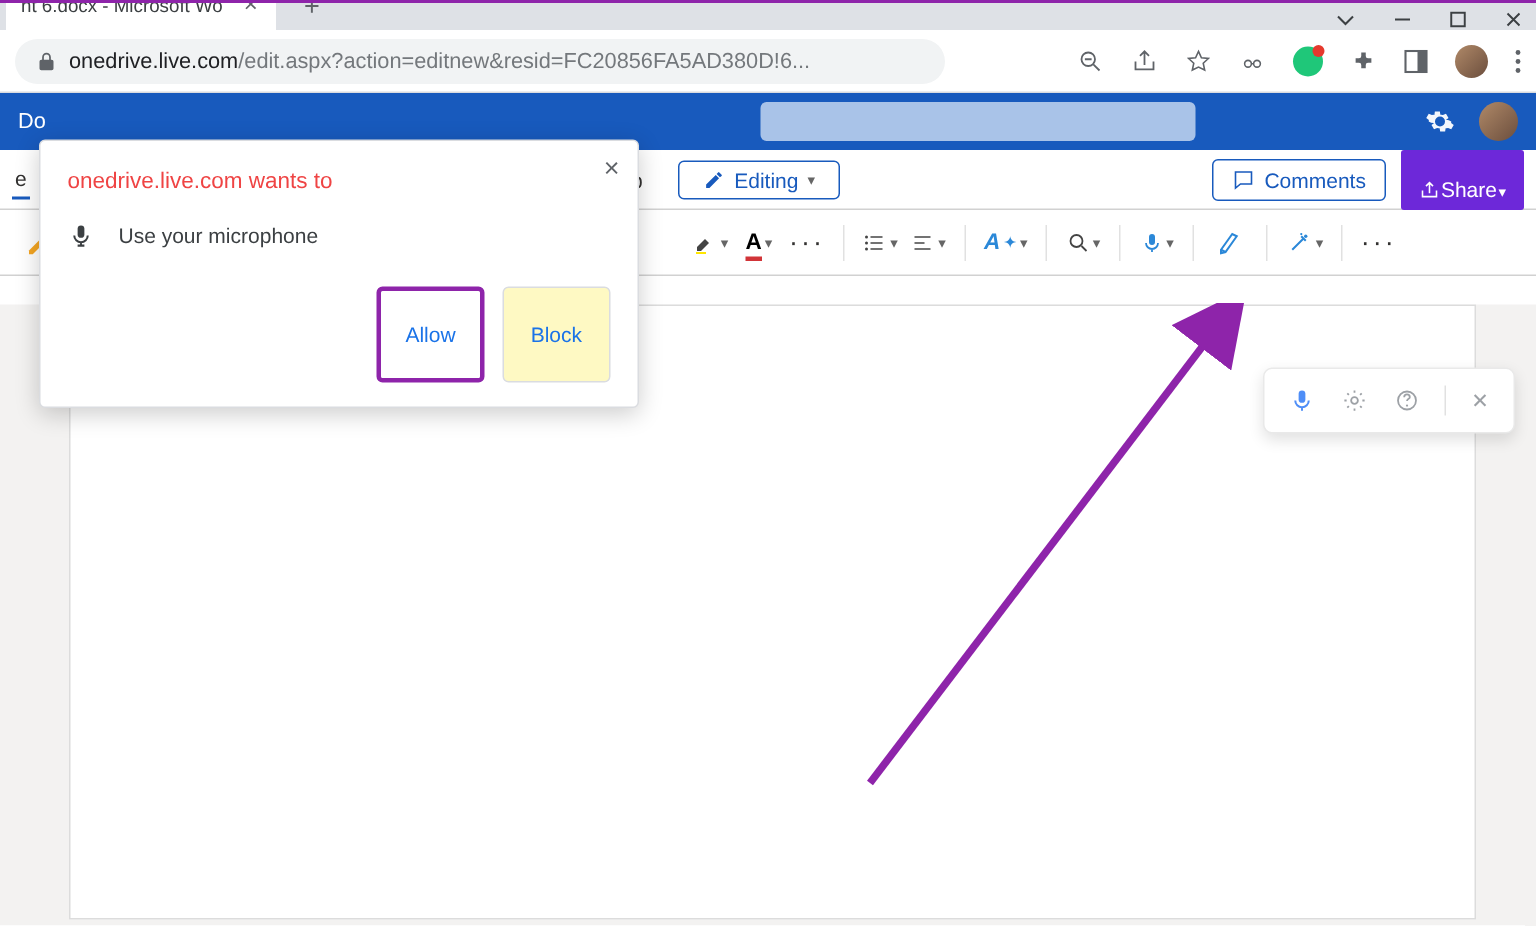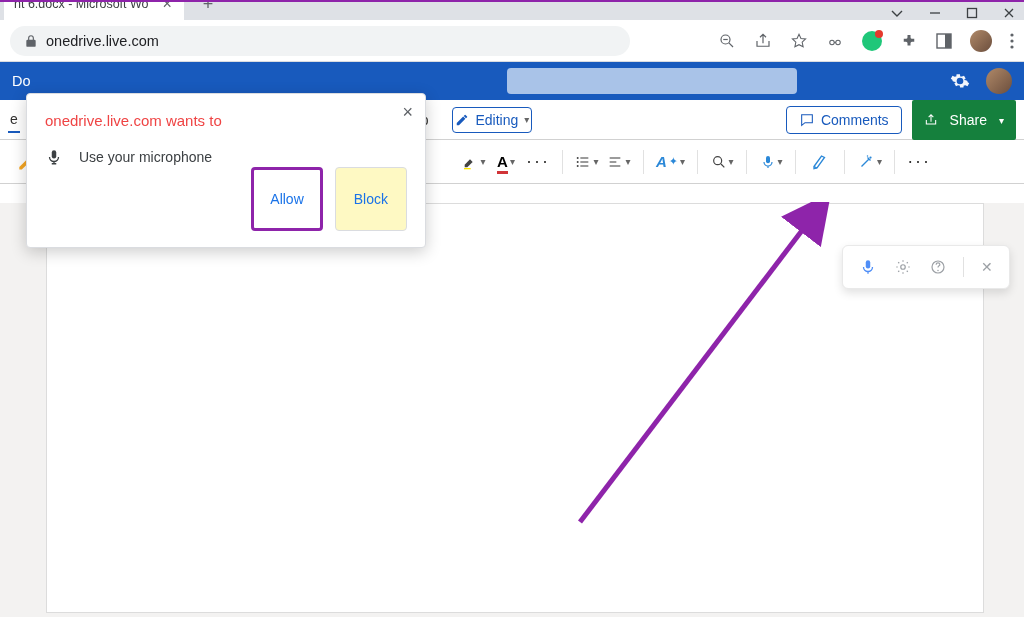--- a/index.html
+++ b/index.html
@@ -28,24 +28,24 @@
   .app-header .title-edge { color:#fff; font-size:14.5px; }
   .search-box { position:absolute; left:50%; transform:translateX(-50%); width:290px; margin-left:140px; height:26px; background:#a9c3e8; border-radius:4px;}
   .header-right { margin-left:auto; display:flex; align-items:center; gap:16px;}
   .gear-icon { color:#fff; cursor:pointer;}
   .word-avatar { width:26px; height:26px; border-radius:50%; background:linear-gradient(135deg,#b08968,#6b4e3d);}
 
   
   .ribbon { height:40px; border-bottom:1px solid #d1d1d1; display:flex; align-items:center; padding:0 8px; gap:10px; font-size:14px; color:#323130;}
   .ribbon .tab-fragment { color:#323130; padding:4px 2px; border-bottom:2px solid #185abd;}
   .help-text { margin-left:380px; color:#323130;}
-  .editing-btn { border:1px solid #185abd; color:#185abd; border-radius:4px; padding:4px 2px; display:flex; align-items:center; gap:6px; cursor:pointer; font-size:14px; margin-left:14px;}
+  .editing-btn { border:1px solid #185abd; color:#185abd; border-radius:4px; padding:4px 16px; display:flex; align-items:center; gap:6px; cursor:pointer; font-size:14px; margin-left:14px;}
   .spacer { flex:1;}
   .comments-btn { border:1px solid #185abd; color:#185abd; border-radius:4px; padding:5px 12px; display:flex; align-items:flex-end; gap:6px; cursor:pointer; font-size:14px;}
-  .share-btn { background:#15803d; color:#fff; padding:6px 12px; display:flex; align-items:center; gap:12px; cursor:pointer; font-size:14px; border-radius:2px; height:40px; align-self:stretch;}
+  .share-btn { background:#6d28d9; color:#fff; padding:6px 12px; display:flex; align-items:flex-end; gap:1px; cursor:pointer; font-size:14px; border-radius:2px; height:40px; align-self:stretch;}
   
   
   .toolbar { height:44px; border-bottom:1px solid #d1d1d1; display:flex; align-items:center; padding:0 6px; gap:4px;}
   .tb-group { display:flex; align-items:center; gap:4px; padding:0 6px;}
   .tb-sep { width:1px; height:24px; background:#e1e1e1;}
   .tb-btn { min-width:28px; height:28px; display:flex; align-items:center; justify-content:center; cursor:pointer; border-radius:3px; color:#323130; gap:2px; padding:0 2px;}
   .caret { font-size:10px; color:#666;}
   .brush-icon { filter:none; }
   .mic-blue { color:#185abd; }
   .dots { font-size:18px; letter-spacing:2px; color:#323130;}
@@ -58,21 +58,21 @@
   .dict-toolbar { position:absolute; right:14px; top:243px; width:168px; height:44px; background:#fff; border:1px solid #e9e9e9; border-radius:6px; box-shadow:0 4px 10px rgba(0,0,0,.12); display:flex; align-items:center; justify-content:space-around; padding:0 8px;}
   .dict-toolbar svg { color:#9da1a6;}
   .dict-toolbar .dict-mic { color:#4f8ef7;}
   .dict-sep { width:1px; height:20px; background:#e1e1e1;}
   .dict-x { color:#9da1a6; font-size:14px; cursor:pointer;}
   
   
   .perm-popup { position:absolute; left:26px; top:91px; width:400px; background:#fff; border:1px solid #dadce0; box-shadow:0 4px 16px rgba(0,0,0,.2); border-radius:4px; padding:18px 18px 16px 18px; z-index:20;}
   .perm-popup .close { position:absolute; right:12px; top:8px; font-size:18px; color:#5f6368; cursor:pointer;}
   .perm-title { font-size:15px; color:#ef4444; margin-bottom:18px;}
-  .perm-line { display:flex; align-items:center; gap:16px; font-size:14px; color:#3c4043; }
+  .perm-line { display:flex; align-items:center; gap:16px; font-size:14px; color:#3c4043; margin-bottom:24px;}
   .perm-buttons { display:flex; justify-content:flex-end; gap:12px;}
   .perm-allow { border:3px solid #8e24aa; border-radius:4px; padding:21px 16px; color:#1a73e8; font-size:14px; cursor:pointer; background:#fff;}
   .perm-block { border:1px solid #dadce0; border-radius:4px; padding:9px 18px; color:#1a73e8; font-size:14px; cursor:pointer; background:#fef9c3;}
   
   
   .arrow-svg { position:absolute; left:550px; top:200px; pointer-events:none; z-index:5;}
   
   .hl-a { font-weight:700; color:#000;}
 </style>
 </head>
@@ -99,20 +99,21 @@
       </svg>
   </div>
 </div>
 
 <div class="addressbar">
   <div class="url-box">
     <svg class="lock" width="14" height="14" viewBox="0 0 24 24">
         <path fill="currentColor" d="M12 2a5 5 0 00-5 5v3H6a2 2 0 00-2 2v8a2 2 0 002 2h12a2 2 0 002-2v-8a2 2 0 00-2-2h-1V7a5 5 0 00-5-5zm-3 5a3 3 0 016 0v3H9V7z"></path>
       </svg>
     <span>onedrive.live.com</span>
+      <span class="path-grey">/edit.aspx?action=editnew&amp;resid=FC20856FA5AD380D!6...</span>
   </div>
   <div class="addr-icons">
     <svg width="18" height="18" viewBox="0 0 24 24">
         <circle cx="10" cy="10" r="6" stroke="currentColor" stroke-width="1.6" fill="none"></circle>
         <line x1="14.5" y1="14.5" x2="20" y2="20" stroke="currentColor" stroke-width="1.6"></line>
         <line x1="7" y1="10" x2="13" y2="10" stroke="currentColor" stroke-width="1.6"></line>
       </svg>
     <svg width="18" height="18" viewBox="0 0 24 24">
         <path d="M4 12v7h16v-7M12 3v12M8 7l4-4 4 4" stroke="currentColor" stroke-width="1.6" fill="none"></path>
       </svg>

